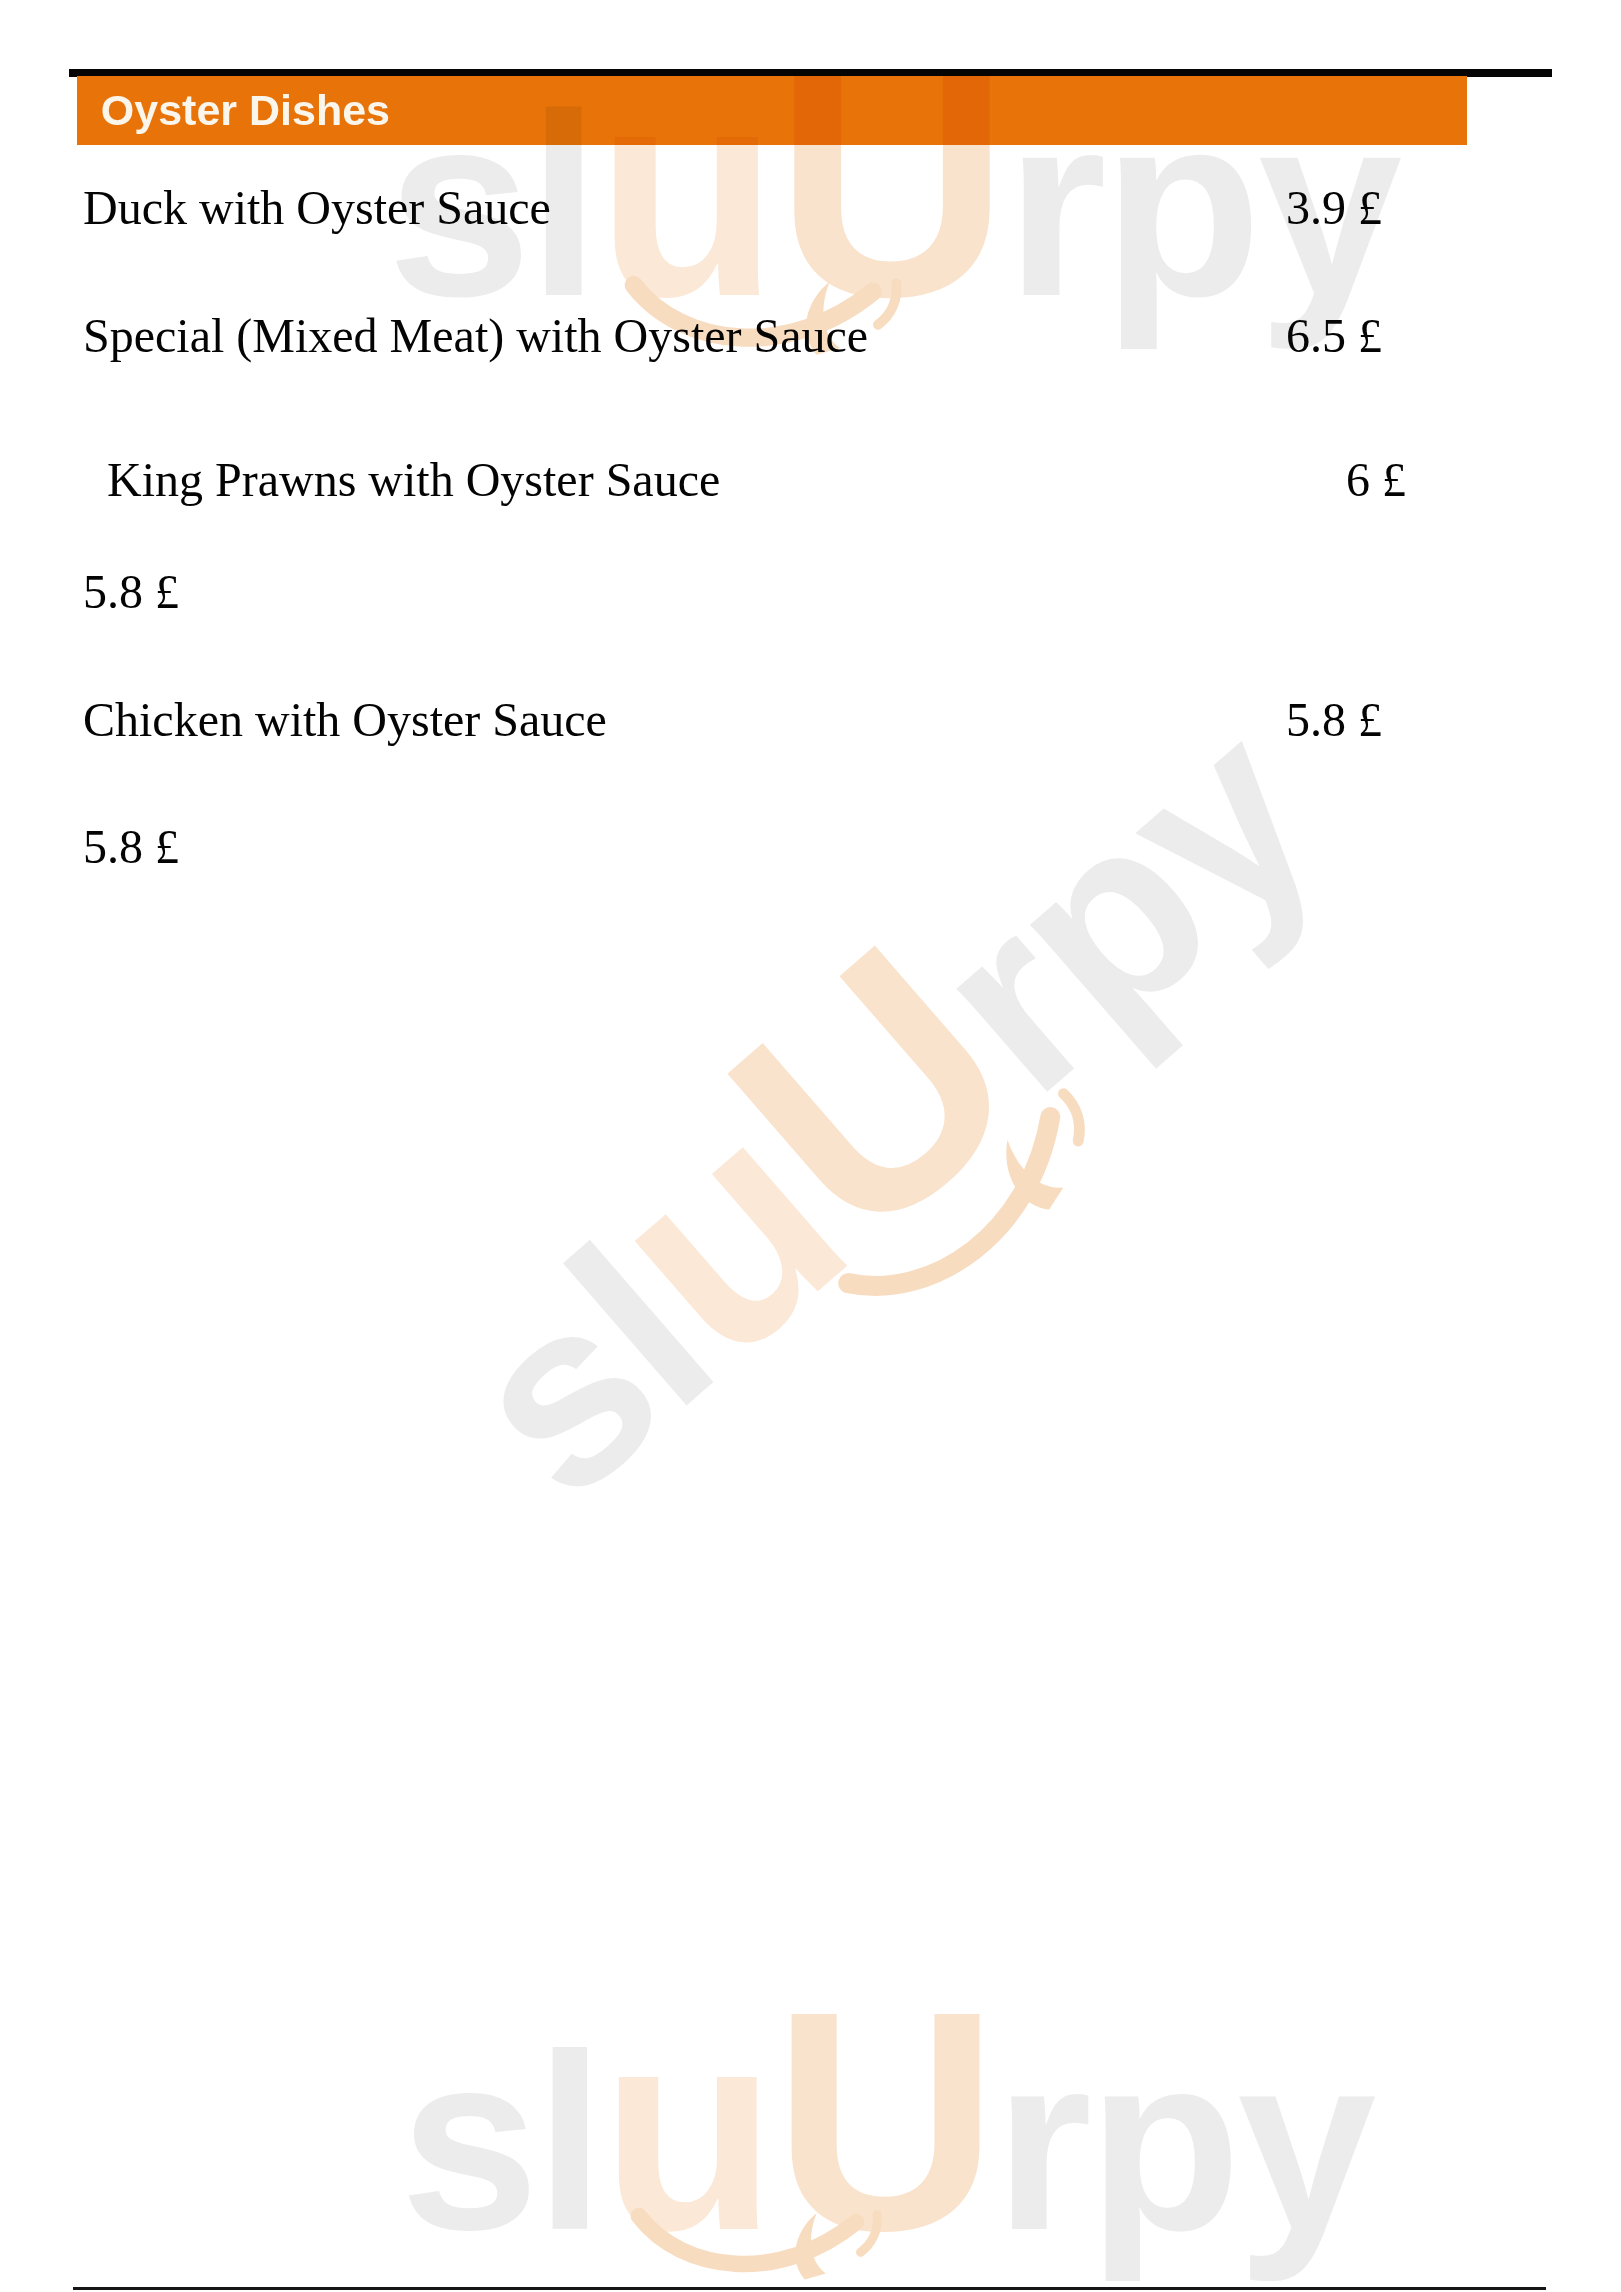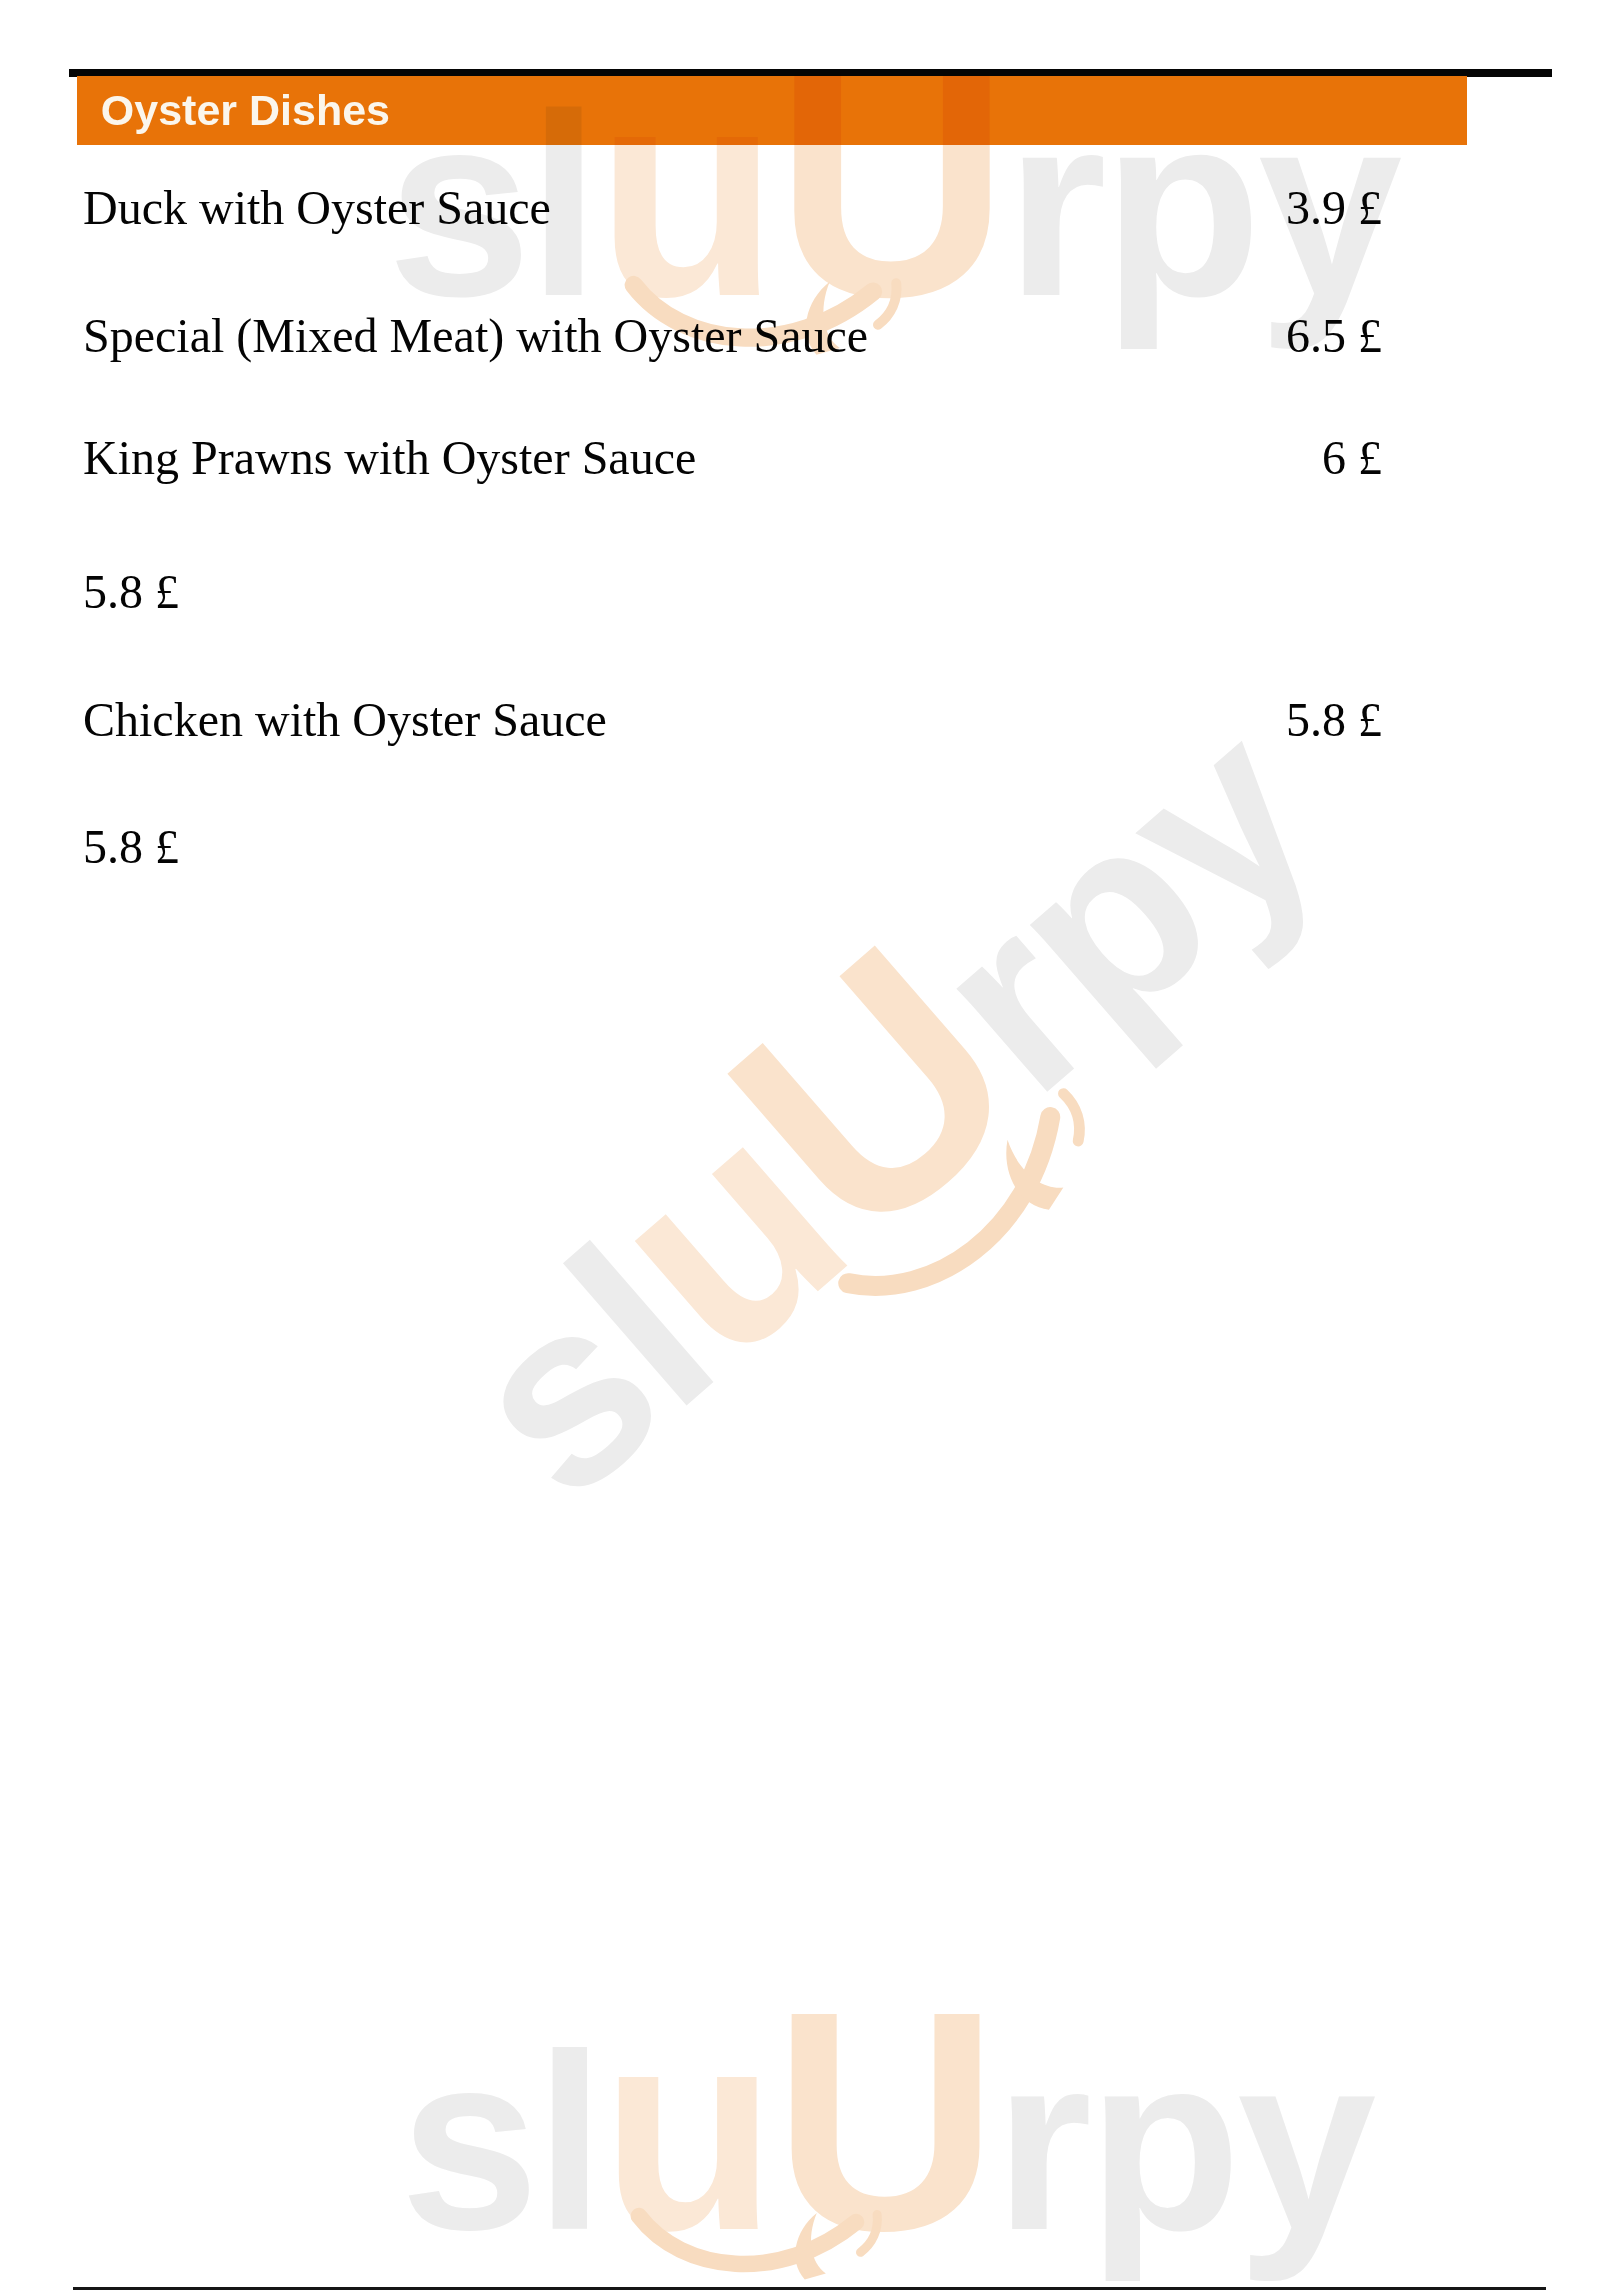--- a/index.html
+++ b/index.html
@@ -57,21 +57,21 @@
     display:flex;
     justify-content:space-between;
     align-items:flex-start;
     font-size:48px;
     color:#040404;
     line-height:1.1;
     white-space:nowrap;
   }
   .menu-row.r0{top:182px;}
   .menu-row.r1{top:310px;}
-  .menu-row.r2{top:432px;}
+  .menu-row.r2{top:454px;margin-left:24px;}
   .menu-row.r3{top:566px;}
   .menu-row.r4{top:694px;}
   .menu-row.r5{top:821px;}
   .item-price{text-align:right;}
 
   
   .wm{
     position:absolute;
     z-index:3;
     mix-blend-mode:multiply;

